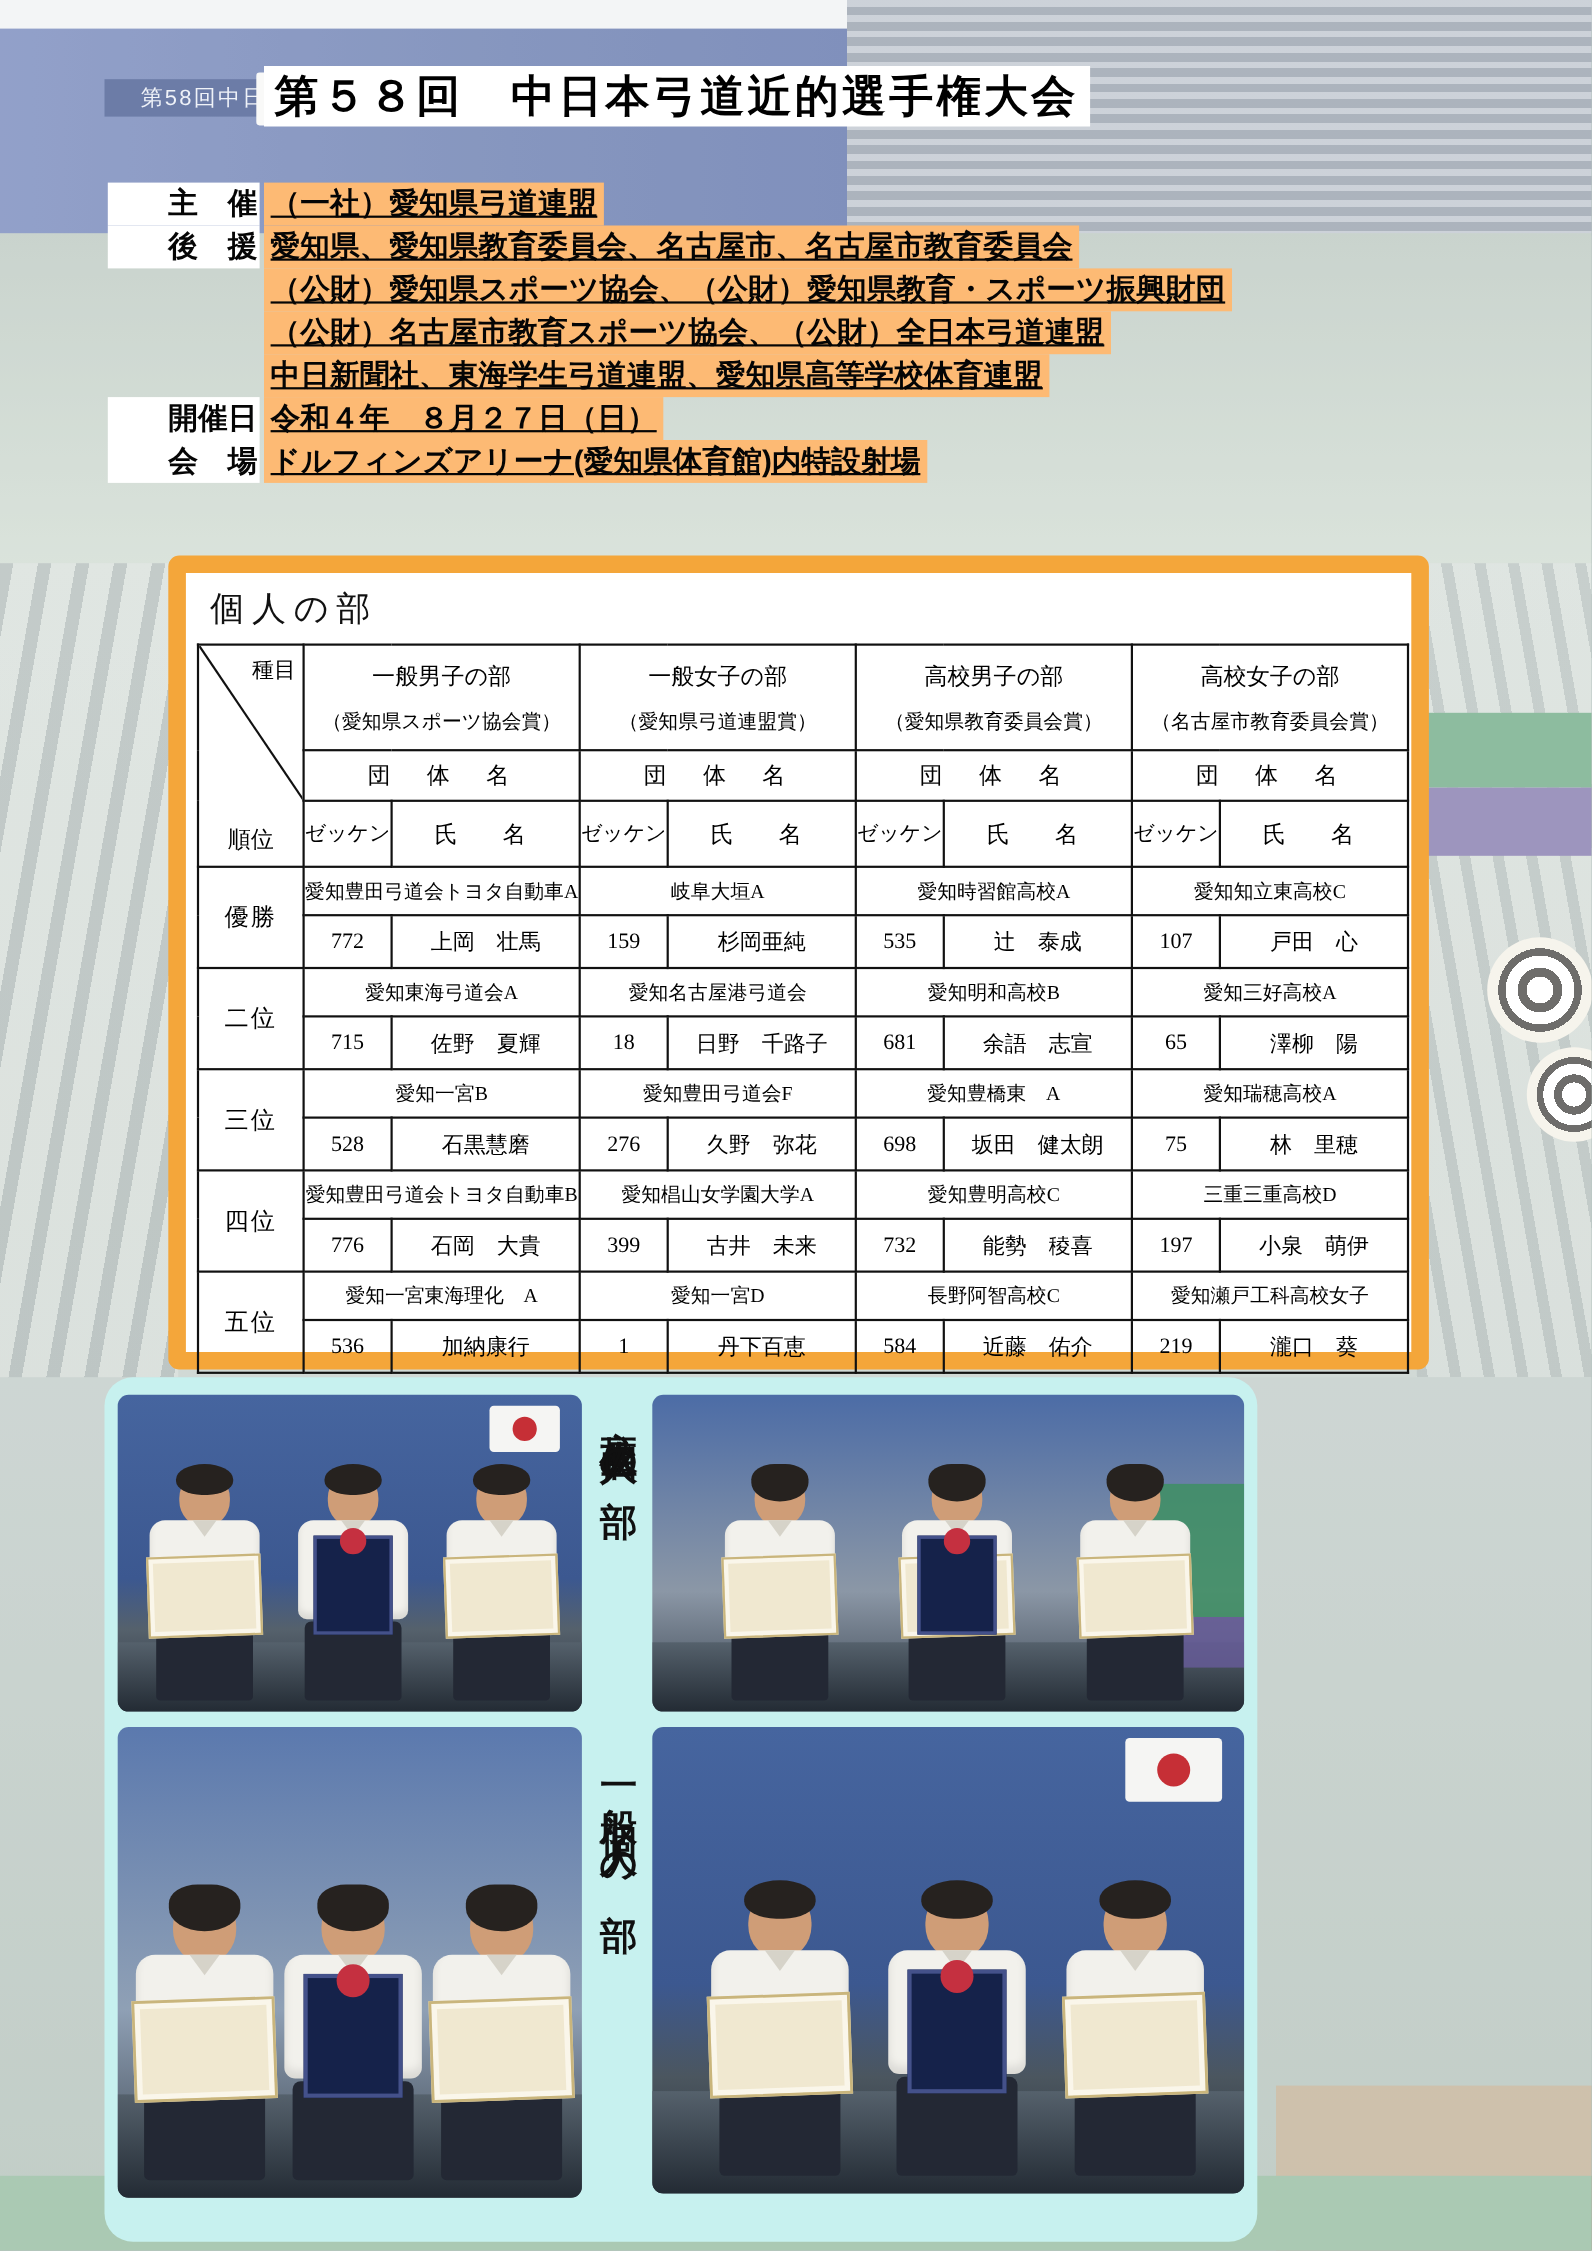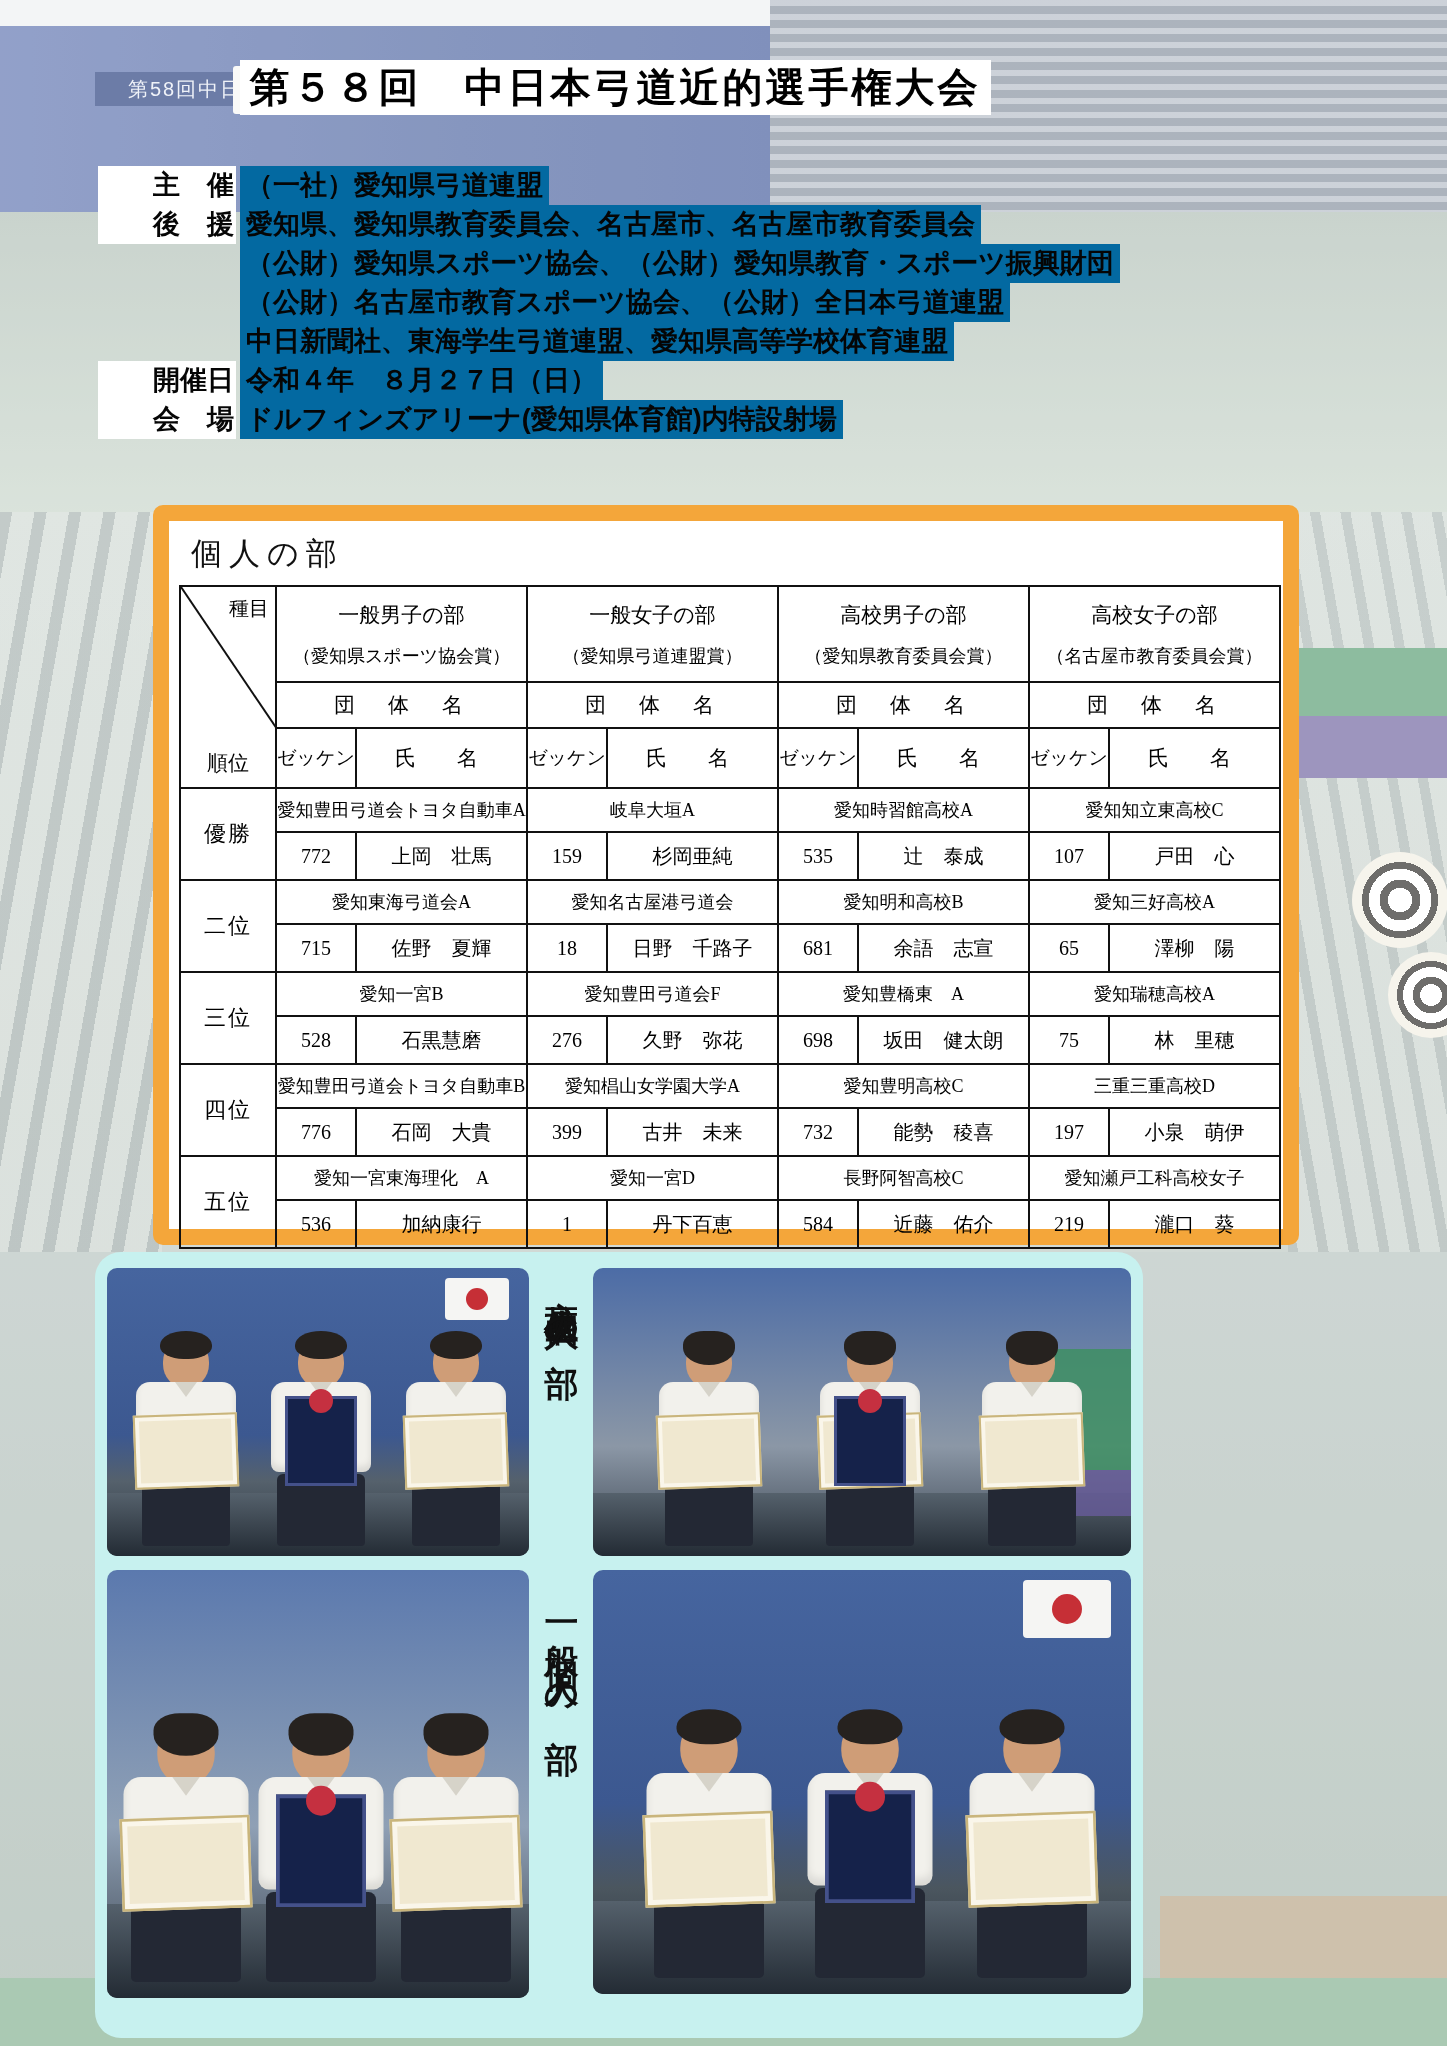--- a/index.html
+++ b/index.html
@@ -38,21 +38,21 @@
   
   .title{position:absolute;left:215px;top:60px;width:800px;text-align:center;
       font-family:"Liberation Serif","DejaVu Serif",serif;font-weight:700;font-size:40px;letter-spacing:3px;color:#000;}
   .title span{background:#fff;padding:5px 10px;box-decoration-break:clone;margin-top:20px;}
 
   
   .info{position:absolute;left:98px;top:166px;width:1100px;}
   .info-row{display:flex;align-items:flex-start;line-height:39px;font-size:27px;font-weight:600;color:#050505;}
   .info-label{display:inline-block;width:134px;background:#fff;padding:0 2px;white-space:pre;flex:0 0 auto;text-align:right;}
   .info-label:empty{background:transparent;}
-  .info-text{margin-left:4px;background:#0369a1;padding:0 6px;white-space:nowrap;}
+  .info-text{margin-left:4px;background:#fdba74;padding:0 6px;white-space:nowrap;text-decoration:underline;}
 
   
   .results-box{position:absolute;left:153px;top:505px;width:1146px;height:740px;box-sizing:border-box;
       background:#fff;border:16px solid #f4a63a;border-radius:10px;padding:6px 0 0 8px;}
   .section-title{font-size:31px;letter-spacing:7px;color:#111;margin:6px 0 10px 14px;font-weight:500;}
   table.results{border-collapse:collapse;table-layout:fixed;width:1100px;margin-left:2px;
       font-family:"Liberation Serif","DejaVu Serif",serif;color:#000;}
   table.results td{border:2px solid #111;text-align:center;vertical-align:middle;padding:0;overflow:hidden;}
   tr.h1{height:96px;} tr.h2{height:46px;} tr.h3{height:60px;}
   tr.rt{height:44px;} tr.re{height:48px;}

